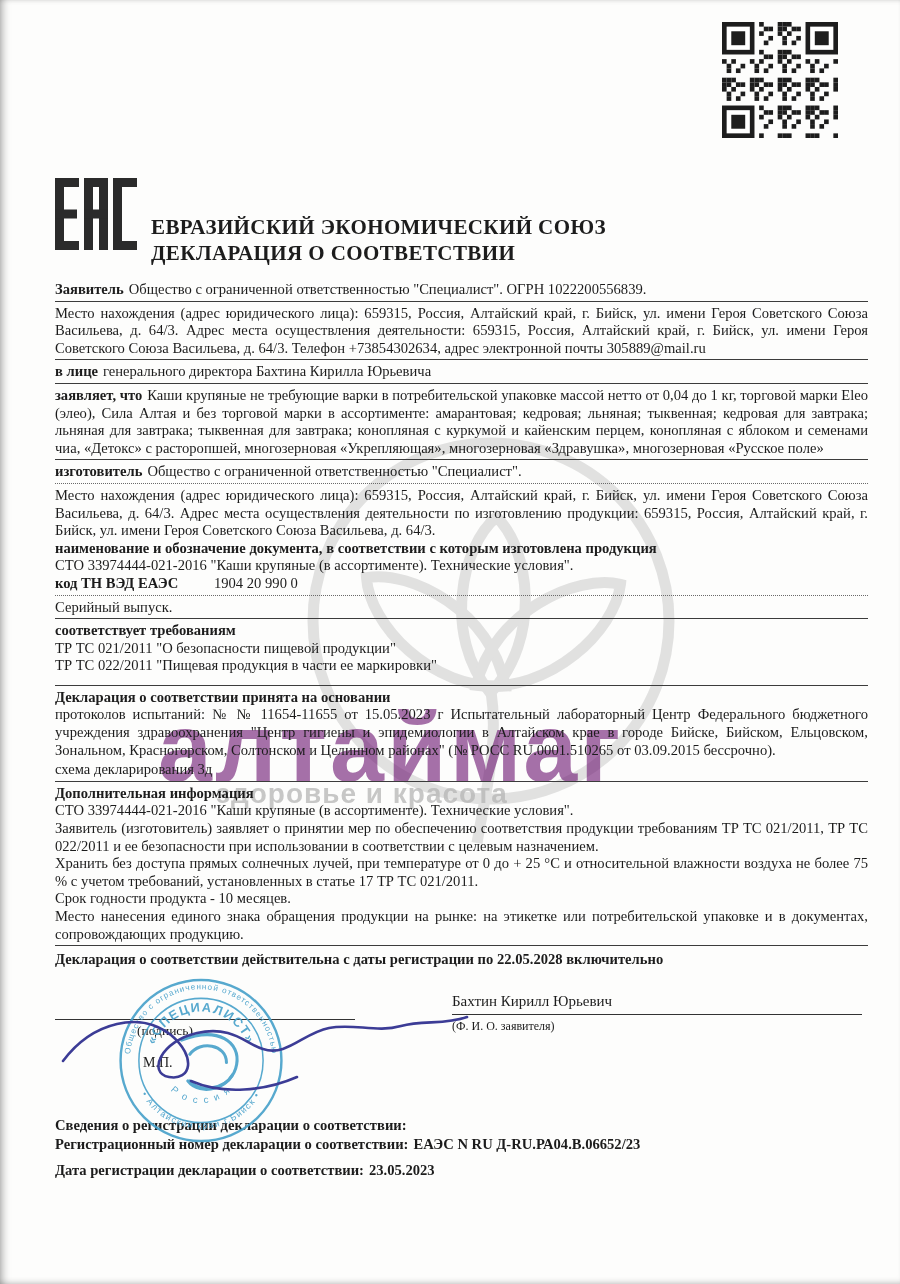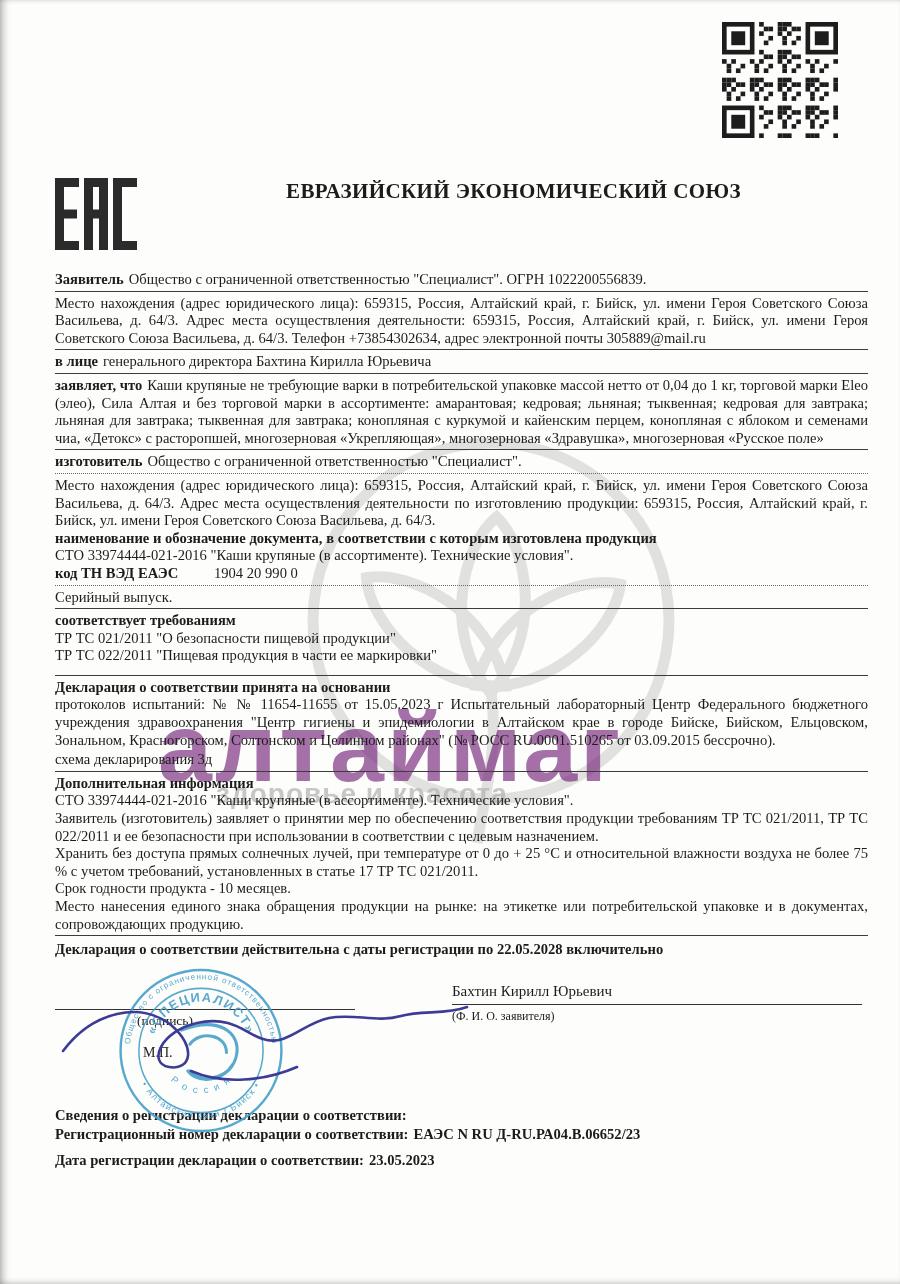--- a/index.html
+++ b/index.html
@@ -6,21 +6,21 @@
   .page{
     position:relative;width:900px;height:1284px;background:#fdfdfc;
     font-family:"Liberation Serif","DejaVu Serif",serif;color:#1c1c1c;
     overflow:hidden;
     box-shadow:inset 7px 0 8px -5px rgba(0,0,0,.35), inset 0 -5px 6px -4px rgba(0,0,0,.2), inset 0 4px 5px -4px rgba(0,0,0,.12);
   }
   .content{position:absolute;left:55px;right:32px;top:0;z-index:2;}
   
   .header{display:flex;align-items:flex-start;margin-top:178px;}
   .eac{flex:0 0 88px;}
-  .titles{flex:1;text-align:center;transform:translateX(8px);}
+  .titles{flex:1;text-align:left;transform:translateX(8px);margin-top:36px;}
   .titles .t{font-weight:bold;font-size:21px;line-height:26px;letter-spacing:.4px;}
   
   .qr{position:absolute;top:22px;right:62px;width:116px;height:116px;z-index:3;}
   
   .row{font-size:14.6px;line-height:17.6px;}
   .b{font-weight:bold;}
   .ul{border-bottom:1.6px solid #3c3c3c;padding-bottom:2px;margin-bottom:3px;}
   .uldot{border-bottom:1.6px dotted #6a6a6a;padding-bottom:2px;margin-bottom:3px;}
   .just{text-align:justify;}
   .tnved-val{display:inline-block;margin-left:32px;}
@@ -246,20 +246,21 @@
             <rect x="44" y="0" width="9" height="72"></rect>
           <rect x="29" y="0" width="24" height="9"></rect>
             <rect x="29" y="31.5" width="24" height="9"></rect>
           <rect x="58" y="0" width="9" height="72"></rect>
             <rect x="58" y="0" width="24" height="9"></rect>
           <rect x="58" y="63" width="24" height="9"></rect>
         </svg>
       </div>
       <div class="titles">
         <div class="t">ЕВРАЗИЙСКИЙ ЭКОНОМИЧЕСКИЙ СОЮЗ</div>
+        <div class="t">ДЕКЛАРАЦИЯ О СООТВЕТСТВИИ</div>
       </div>
     </div>
 
     <div class="row ul" style="margin-top:15px;">
       <span class="b lbl">Заявитель</span><span>Общество с ограниченной ответственностью "Специалист". ОГРН 1022200556839.</span>
     </div>
 
     <div class="row ul just">Место нахождения (адрес юридического лица): 659315, Россия, Алтайский край, г. Бийск, ул. имени Героя Советского Союза Васильева, д. 64/3. Адрес места осуществления деятельности: 659315, Россия, Алтайский край, г. Бийск, ул. имени Героя Советского Союза Васильева, д. 64/3. Телефон +73854302634, адрес электронной почты 305889@mail.ru</div>
 
     <div class="row ul">

